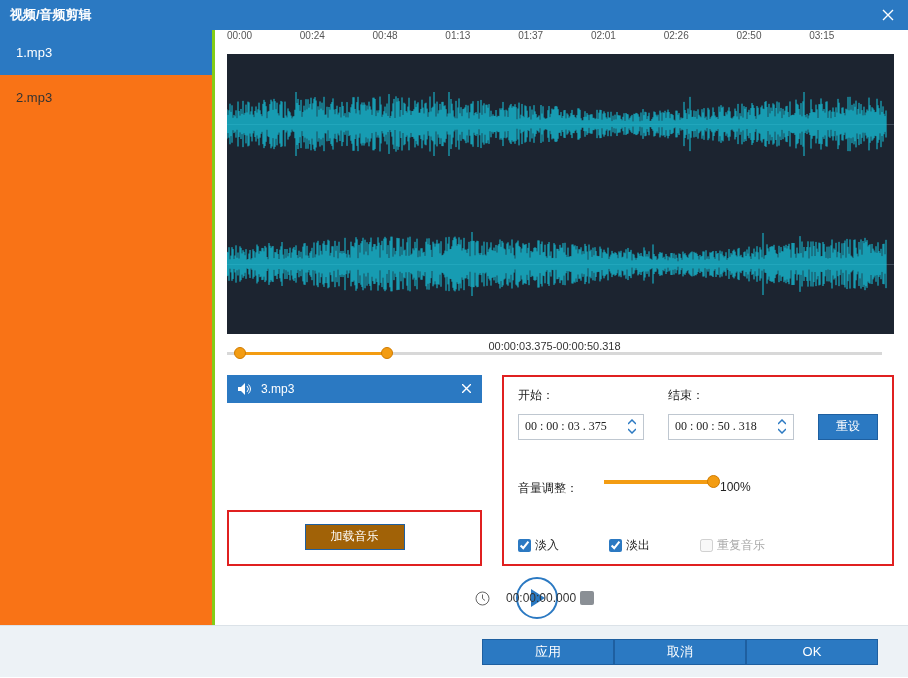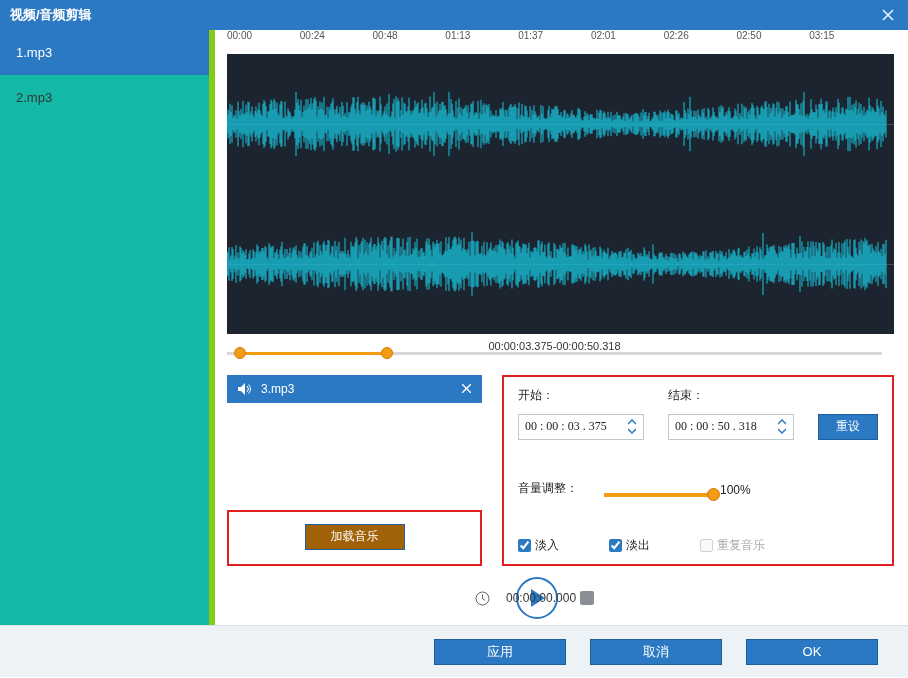--- a/index.html
+++ b/index.html
@@ -7,21 +7,21 @@
 
 .titlebar {
   height: 30px; background: #2b79c2; color: #fff; display: flex; align-items: center;
   padding: 0 0 0 10px; font-size: 13px; font-weight: bold;
 }
 .titlebar .spacer { flex: 1; }
 .titlebar .close { width: 40px; height: 30px; display: flex; align-items: center; justify-content: center; cursor: pointer; }
 
 .body { display: flex; height: 595px; }
 
-.sidebar { width: 215px; background: #14b8a6; border-right: 6px solid #84cc16; }
+.sidebar { width: 215px; background: #f97316; border-right: 3px solid #84cc16; }
 .sidebar .item { height: 45px; display: flex; align-items: center; padding-left: 16px; font-size: 13px; color: #333; cursor: pointer; }
 .sidebar .item.sel { background: #2b79c2; color: #fff; }
 
 .main { flex: 1; display: flex; flex-direction: column; padding: 0 14px 0 0; }
 
 .timeline { height: 310px; position: relative; }
 .ruler { height: 24px; background: #fff; display: flex; padding: 0 12px; font-size: 10px; color: #555; position: relative; }
 .ruler span { flex: 1; text-align: left; }
 .wave-area { background: #1c2430; height: 280px; margin: 0 0 0 12px; position: relative; overflow: hidden; }
 .channel { position: absolute; left: 0; right: 0; height: 50%; }
@@ -41,21 +41,21 @@
 .leftcol { width: 255px; display: flex; flex-direction: column; }
 .nowplay { height: 28px; background: #2b79c2; color: #fff; display: flex; align-items: center; padding: 0 8px; font-size: 12px; }
 .nowplay .sp { width: 20px; display: flex; align-items: center; justify-content: center; }
 .nowplay .nm { flex: 1; padding-left: 6px; }
 .nowplay .cls { width: 16px; display: flex; align-items: center; justify-content: center; cursor: pointer; }
 .leftcol .gap { flex: 1; }
 .highlight-left { border: 2px solid #e02020; margin-top: auto; padding: 12px 0 14px; display: flex; justify-content: center; }
 .loadbtn { width: 100px; height: 26px; background: #a16207; color: #fff; border: 1px solid #1e5fa0; font-size: 12px; cursor: pointer; }
 
 .rightcol { flex: 1; border: 2px solid #e02020; padding: 10px 14px 10px 14px; display: flex; flex-direction: column; font-size: 12px; color: #222; }
-.rowline { display: flex; align-items: flex-end; margin-bottom: 10px; }
+.rowline { display: flex; align-items: flex-start; margin-bottom: 10px; }
 .rowline .lbl { width: 70px; }
 .timebox { width: 126px; height: 26px; border: 1px solid #bfc7d0; display: flex; align-items: center; padding: 0 4px 0 6px; font-size: 12px; }
 .timebox .v { flex: 1; font-family: Liberation Serif, serif; }
 .spin { width: 14px; display: flex; flex-direction: column; }
 .spin div { height: 9px; display: flex; align-items: center; justify-content: center; cursor: pointer; }
 .spin svg { width: 8px; height: 6px; }
 .resetbtn { width: 60px; height: 26px; background: #2b79c2; color: #fff; border: 1px solid #1e5fa0; font-size: 12px; cursor: pointer; margin-left: auto; }
 .voltrack { width: 110px; height: 4px; background: #e0e0e0; position: relative; margin: 0 6px; }
 .volfill { position: absolute; left: 0; top: 0; bottom: 0; background: #f39c12; }
 .volknob { position: absolute; top: -5px; width: 13px; height: 13px; border-radius: 50%; background: #f39c12; border: 1px solid #d07b00; cursor: grab; }
@@ -64,21 +64,21 @@
 .chk input { accent-color: #2b79c2; }
 .chk.dis { color: #aaa; }
 .chk.dis input { accent-color: #ccc; }
 
 .playerbar { height: 54px; display: flex; align-items: center; justify-content: center; gap: 20px; margin-top: 6px; }
 .clock { display: flex; align-items: center; gap: 16px; font-size: 12px; color: #333; position: absolute; left: 260px; }
 .playwrap { position: relative; width: 100%; display: flex; align-items: center; justify-content: center; gap: 22px; }
 .playbtn { width: 42px; height: 42px; border: 2px solid #2b79c2; border-radius: 50%; display: flex; align-items: center; justify-content: center; cursor: pointer; }
 .stopic { width: 14px; height: 14px; background: #8a8f95; border-radius: 2px; cursor: pointer; }
 
-.footer { height: 52px; background: #edf2f6; border-top: 1px solid #dbe2e8; display: flex; align-items: center; justify-content: flex-end; gap: 24px; padding-right: 30px; }
+.footer { height: 52px; background: #edf2f6; border-top: 1px solid #dbe2e8; display: flex; align-items: center; justify-content: flex-end; padding-right: 30px; }
 .fbtn { width: 132px; height: 26px; background: #2b79c2; color: #fff; border: 1px solid #1e5fa0; font-size: 13px; cursor: pointer; }
 </style>
 </head>
 <body>
 
 <div class="titlebar">
   <span>视频/音频剪辑</span>
   <div class="spacer"></div>
   <div class="close">
     <svg width="12" height="12" viewBox="0 0 12 12">

